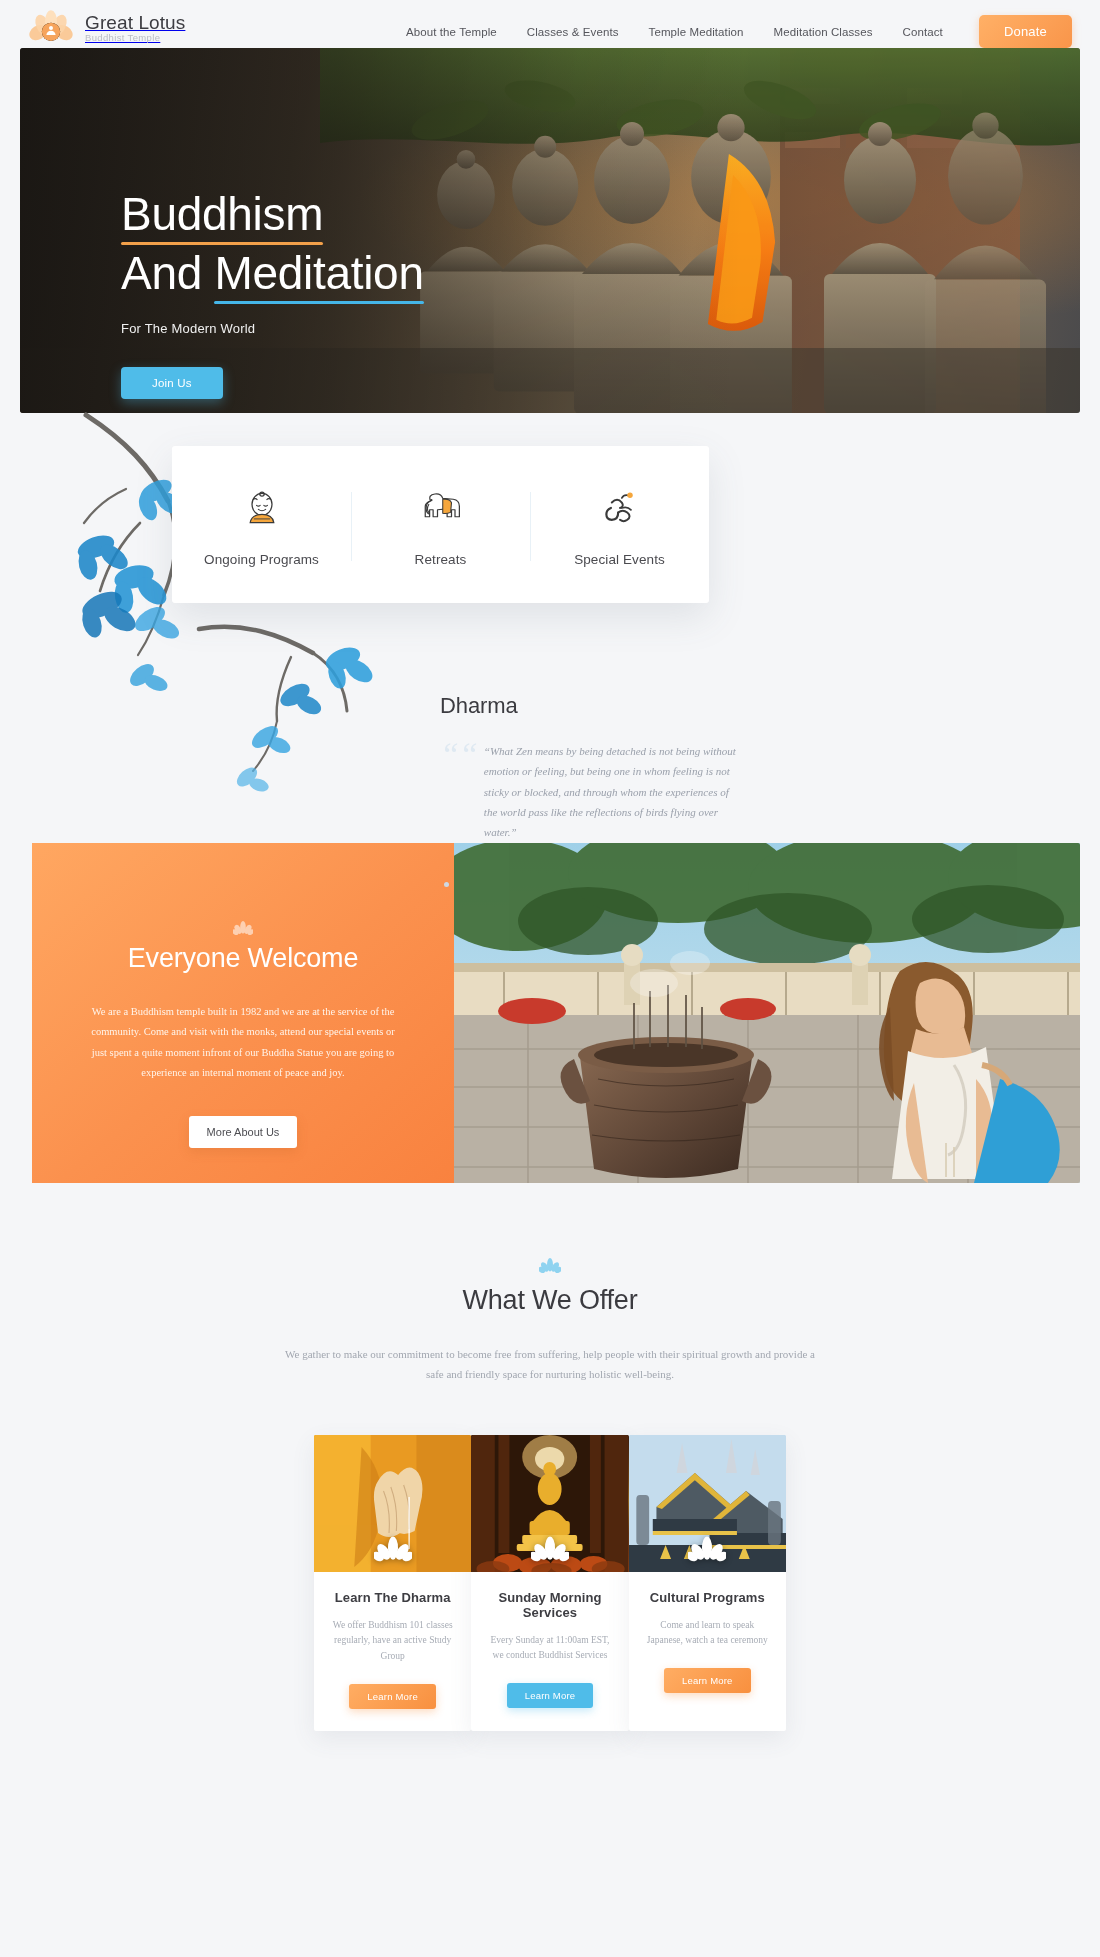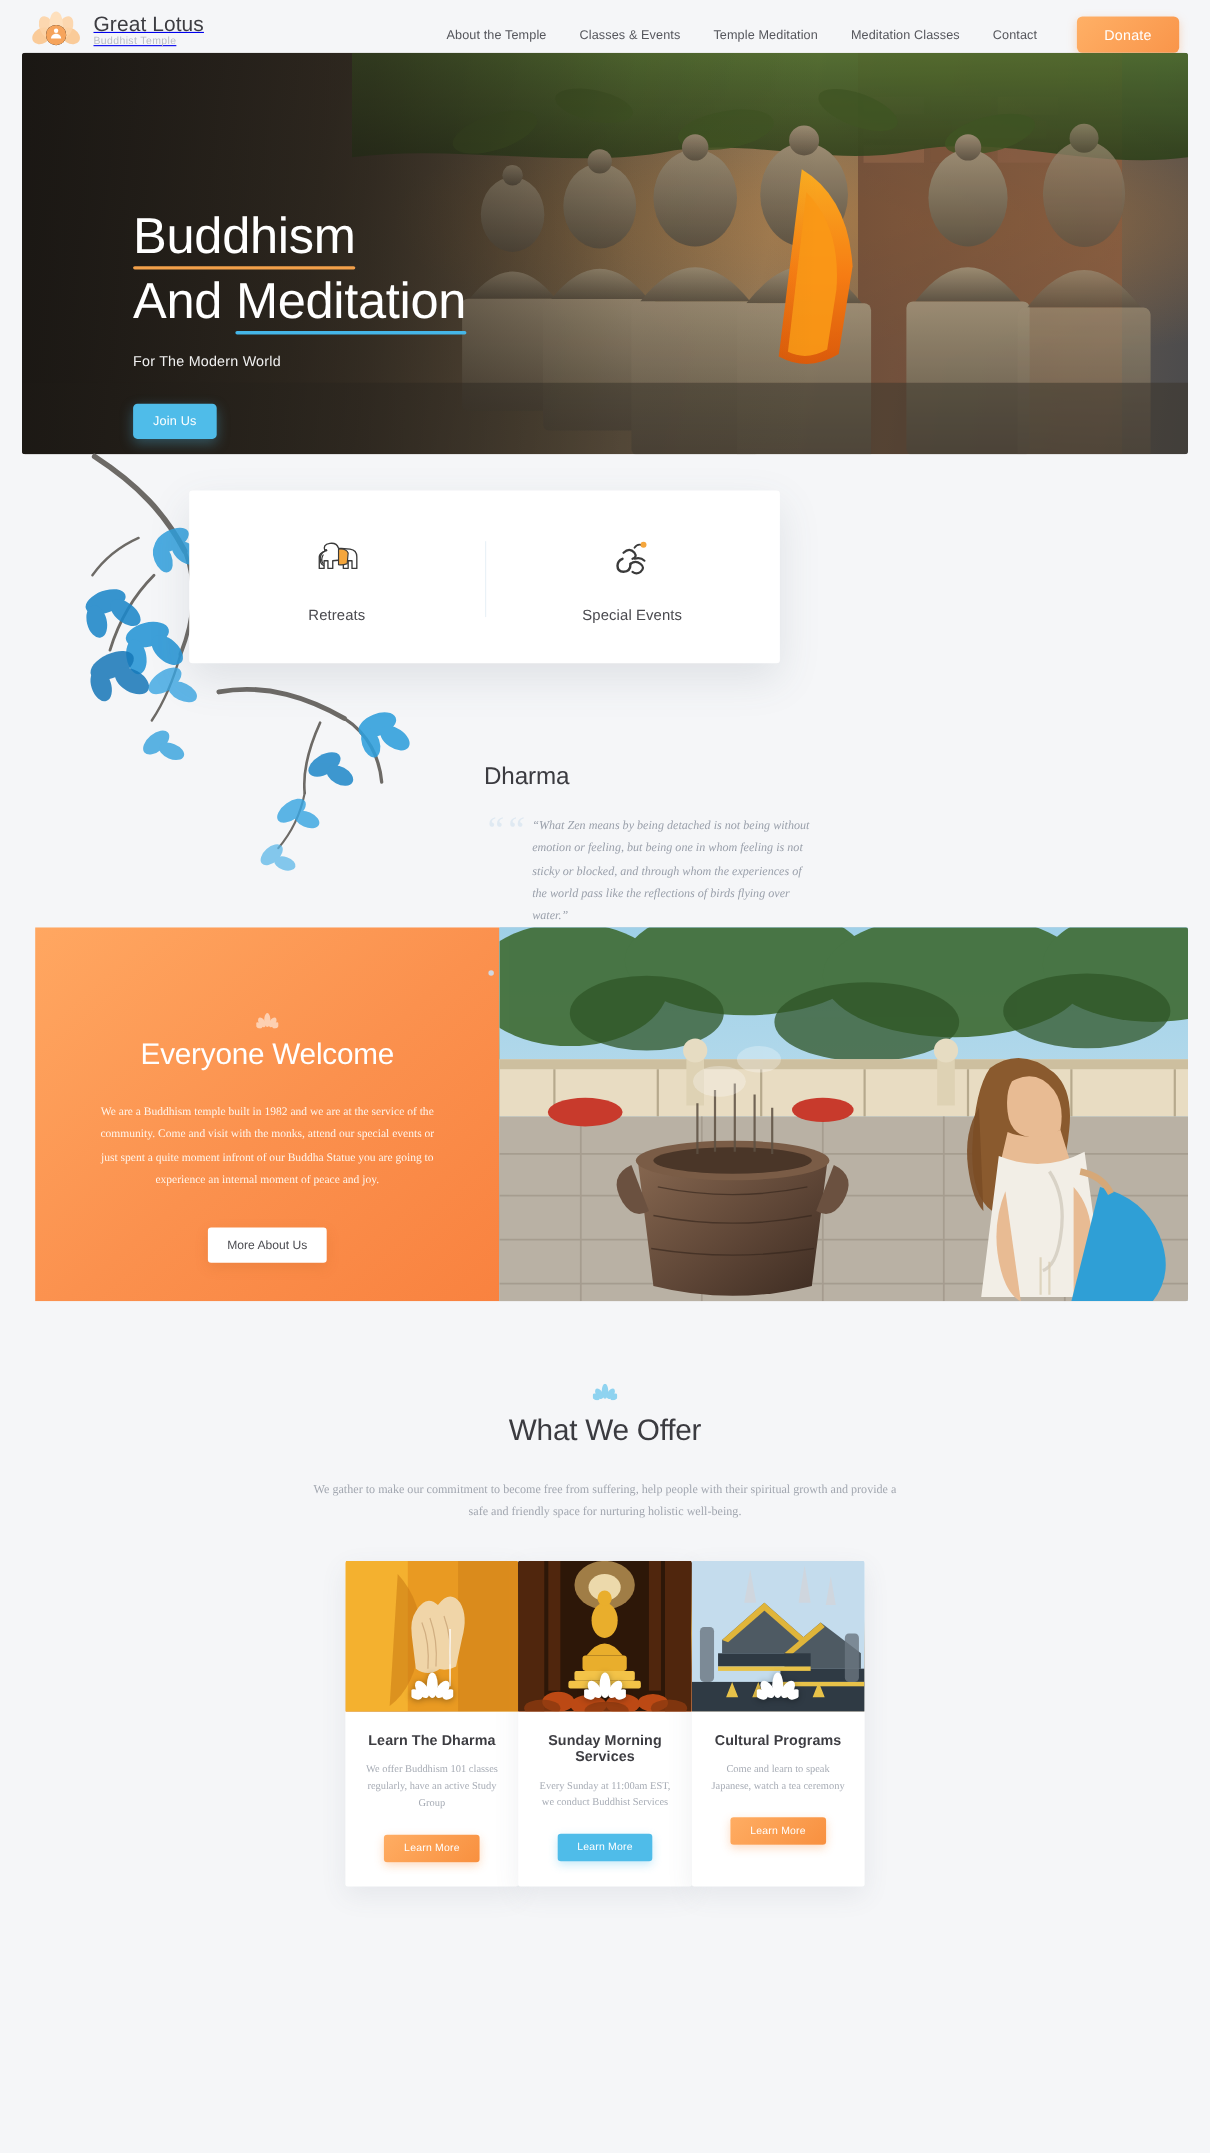--- a/index.html
+++ b/index.html
@@ -116,21 +116,21 @@
     letter-spacing: .2px;
   }
   .join-btn {
     margin-top: 31px;
     display: inline-block;
     background: #4fbce9;
     color: #ffffff;
     font-size: 11.5px;
     border: none;
     border-radius: 4px;
-    padding: 10px 18px;
+    padding: 10px 31px;
     cursor: pointer;
     box-shadow: 0 4px 12px rgba(79,188,233,.35);
     letter-spacing: .2px;
   }
 
   
   .features-wrap { position: relative; height: 230px; }
   .blossom-left {
     position: absolute; left: 30px; top: -8px;
     width: 340px; height: 300px; z-index: 1; pointer-events: none;
@@ -276,21 +276,21 @@
   }
   .offer-sub {
     margin: 28px auto 0;
     width: 540px;
     font-family: "Liberation Serif", serif;
     font-size: 11px;
     line-height: 1.85;
     color: #a2a7b0;
   }
   .cards {
-    margin: 34px auto 0;
+    margin: 50px auto 0;
     width: 472px;
     display: flex;
     gap: 0;
   }
   .card {
     flex: 1;
     background: #ffffff;
     border-radius: 2px;
     box-shadow: 0 8px 24px rgba(80,90,110,.09);
     overflow: hidden;
@@ -530,20 +530,36 @@
           </g>
           <g fill="#58b6e8" opacity=".7">
             <ellipse cx="160" cy="140" rx="11" ry="6" transform="rotate(20 160 140)"></ellipse>
             <ellipse cx="172" cy="150" rx="9" ry="5" transform="rotate(-30 172 150)"></ellipse>
           </g>
         </g>
       </svg>
     </div>
 
     <div class="features">
+      <div class="feature">
+        <div class="feature-icon">
+          <svg viewBox="0 0 44 44" width="40" height="40">
+            <ellipse cx="22" cy="18" rx="11" ry="12" fill="none" stroke="#3a3a3a" stroke-width="1.4"></ellipse>
+            <path d="M22 4.5 q2.4 0 2.4 2.4 q0 2-2.4 2 q-2.4 0-2.4-2 q0-2.4 2.4-2.4z" fill="none" stroke="#3a3a3a" stroke-width="1.4"></path>
+            <path d="M12 13 q2.5 -2.5 5 0" fill="none" stroke="#3a3a3a" stroke-width="1.2"></path>
+            <path d="M27 13 q2.5 -2.5 5 0" fill="none" stroke="#3a3a3a" stroke-width="1.2"></path>
+            <path d="M16 19 q2 2 4 0" fill="none" stroke="#3a3a3a" stroke-width="1.2" stroke-linecap="round"></path>
+            <path d="M24 19 q2 2 4 0" fill="none" stroke="#3a3a3a" stroke-width="1.2" stroke-linecap="round"></path>
+            <path d="M18 23.5 q4 3 8 0" fill="none" stroke="#3a3a3a" stroke-width="1.2" stroke-linecap="round"></path>
+            <path d="M9 38 q1.5-9 13-9 q11.5 0 13 9 z" fill="#f5a63c" stroke="#3a3a3a" stroke-width="1.3"></path>
+            <path d="M13 34 h18" stroke="#3a3a3a" stroke-width="1" fill="none"></path>
+          </svg>
+        </div>
+        <div class="feature-label">Ongoing Programs</div>
+      </div>
 
       <div class="feature">
         <div class="feature-icon">
           <svg viewBox="0 0 48 44" width="42" height="40">
             <path d="M12 14 q-3-7 5-8 q7-1 9 5 l12 1 q7 1 7 8 v12 h-5 v-8 h-4 v8 h-5 v-9 l-11 1 v8 h-5 v-8 h-4 v8 h-5 v-12 q0-4 6-6z" fill="#ffffff" stroke="#3a3a3a" stroke-width="1.4" stroke-linejoin="round"></path>
             <path d="M26 12 q8-1 10 4 l-1 11 q-5 2-9 1z" fill="#f5a63c"></path>
             <path d="M26 12 q8-1 10 4 l-1 11 q-5 2-9 1z" fill="none" stroke="#3a3a3a" stroke-width="1.2"></path>
             <path d="M12 14 q-5 2-5 8 q0 6 4 7" fill="none" stroke="#3a3a3a" stroke-width="1.4"></path>
             <circle cx="13" cy="13" r="1.3" fill="#3a3a3a"></circle>
             <path d="M10 18 q-3 5 0 9" fill="none" stroke="#3a3a3a" stroke-width="1.3" stroke-linecap="round"></path>

